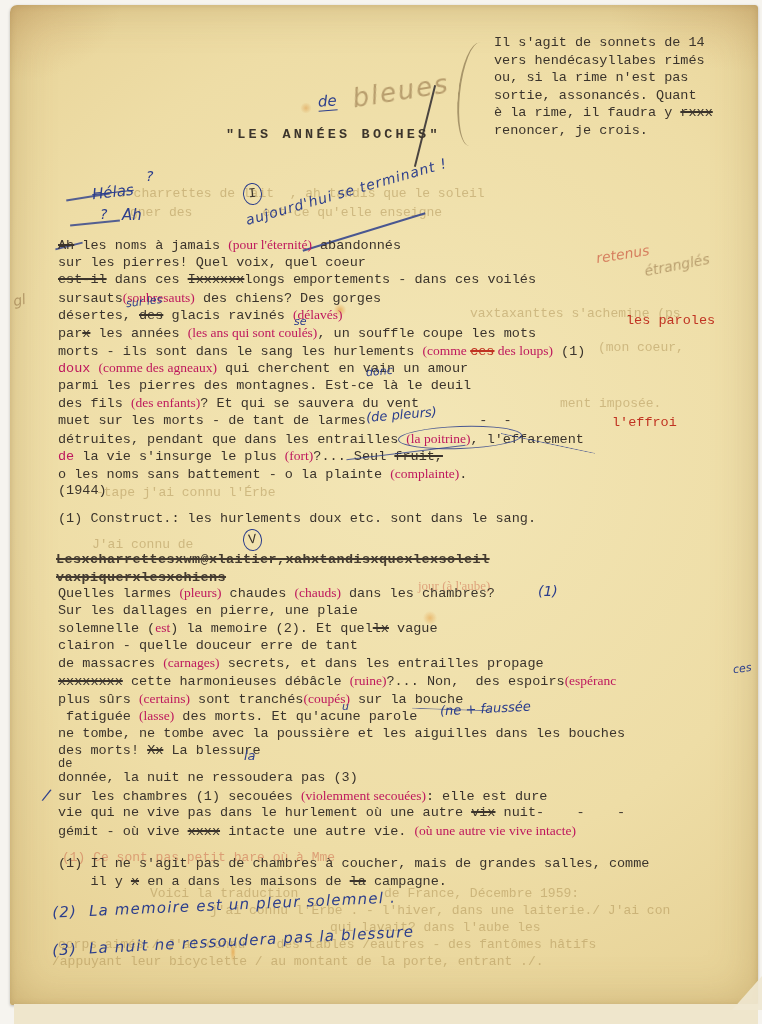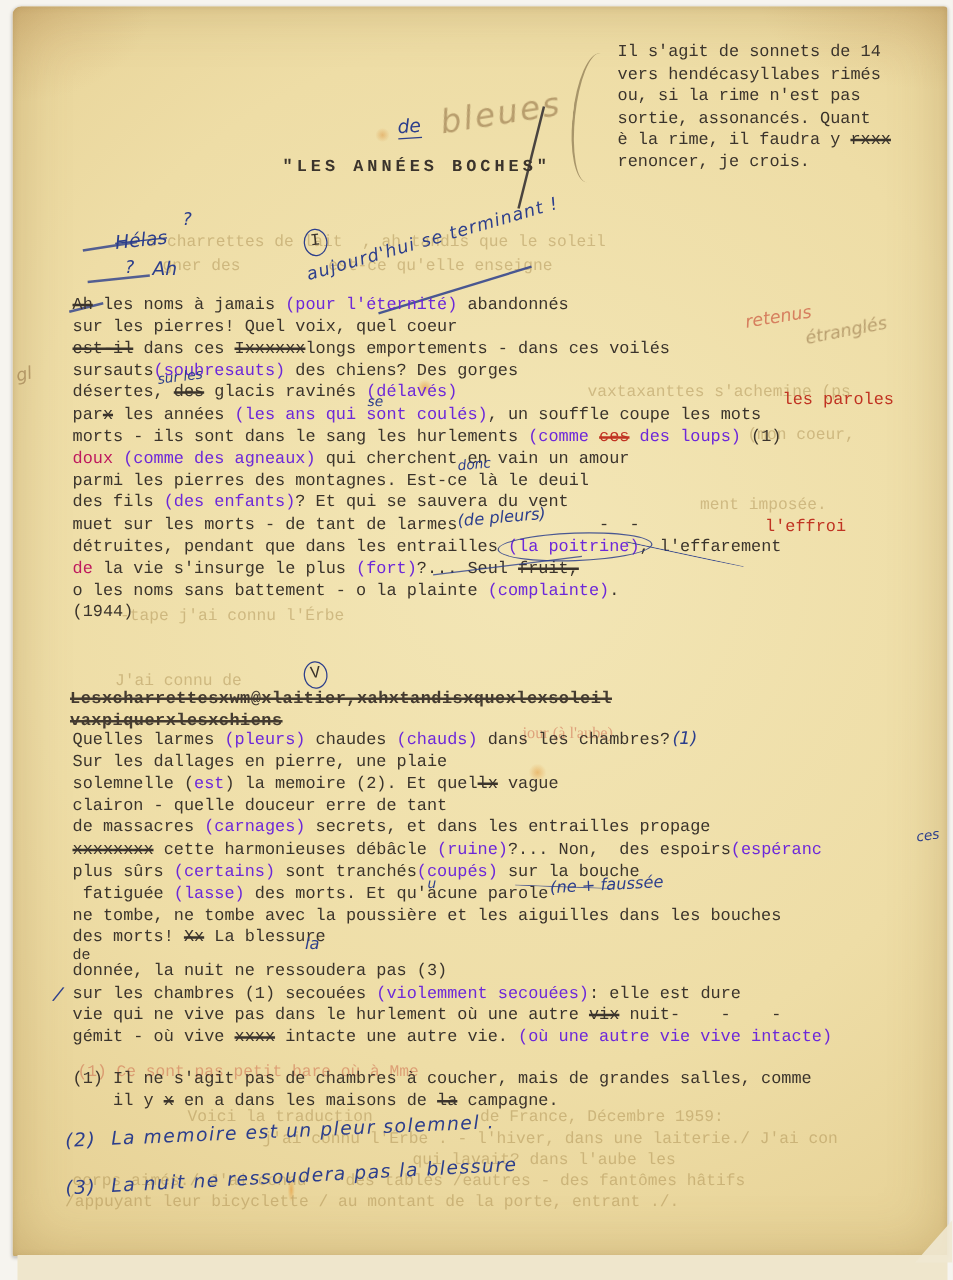--- a/index.html
+++ b/index.html
@@ -20,21 +20,21 @@
   #undersheet{position:absolute;left:14px;top:1004px;width:744px;height:20px;background:#efe6cc;}
   #fold{position:absolute;right:0;bottom:14px;width:0;height:0;
         border-bottom:34px solid #f0e8d2;border-left:30px solid transparent;opacity:.9;}
 
   .abs{position:absolute;}
   .mono{font-size:13.5px;color:#3b342c;white-space:pre;}
   .ln{height:17.6px;line-height:17.6px;white-space:pre;font-size:13.5px;}
   .ln.half{height:9px;line-height:9px;font-size:12px;}
   .seg-k{color:#3b342c;}
   .seg-rk{color:#be185d;}
-  .seg-r{color:#6d28d9;}
+  .seg-r{color:#be185d;font-family:Liberation Serif, serif;}
   .seg-stk{color:#3b342c;text-decoration:line-through;text-decoration-thickness:1.5px;}
   .seg-stkb{color:#443b30;font-weight:bold;text-decoration:line-through;text-decoration-thickness:2px;letter-spacing:.4px;}
   .seg-str{color:#c03322;text-decoration:line-through;text-decoration-thickness:1.5px;}
 
   #intro-note{left:494px;top:34px;width:272px;line-height:19.4px;}
   #poem-title{left:226px;top:127px;font-weight:bold;letter-spacing:3.2px;font-size:13.5px;color:#3b342c;}
 
   .hw{font-family:"DejaVu Sans",sans-serif;font-style:italic;color:#2c3e8c;white-space:pre;}
   .pencil{color:rgba(150,118,72,.62);}
   .redpencil{color:rgba(205,95,70,.75);}
@@ -162,20 +162,21 @@
   <div id="hw-se" class="abs hw">se</div>
   <div id="red-lesparoles" class="abs typedred">les paroles</div>
   <div id="hw-donc" class="abs hw">donc</div>
   <div id="hw-depleurs" class="abs hw">(de pleurs)</div>
   <div id="red-leffroi" class="abs typedred">l'effroi</div>
   <div id="oval-poitrine" class="abs"></div>
   <div id="tail-poitrine" class="abs"></div>
   <div id="strike-fruit" class="abs"></div>
   <div id="hw-gl" class="abs hw pencil">gl</div>
 
+  <div id="construct-note" class="abs mono"><div class="ln"><span class="seg-k">(1) Construct.: les hurlements doux etc. sont dans le sang.</span></div></div>
   <div id="num-V" class="abs circ">V</div>
   <div id="struck-lines" class="abs mono"><div class="ln"><span class="seg-stkb">Lesxcharrettesxwm@xlaitier,xahxtandisxquexlexsoleil</span></div><div class="ln"><span class="seg-stkb">vaxpiquerxlesxchiens</span></div></div>
 
   <div id="stanza2" class="abs mono"><div class="ln"><span class="seg-k">Quelles larmes </span><span class="seg-r">(pleurs)</span><span class="seg-k"> chaudes </span><span class="seg-r">(chauds)</span><span class="seg-k"> dans les chambres?</span></div><div class="ln"><span class="seg-k">Sur les dallages en pierre, une plaie</span></div><div class="ln"><span class="seg-k">solemnelle (</span><span class="seg-r">est</span><span class="seg-k">) la memoire (2). Et quel</span><span class="seg-stk">lx</span><span class="seg-k"> vague</span></div><div class="ln"><span class="seg-k">clairon - quelle douceur erre de tant</span></div><div class="ln"><span class="seg-k">de massacres </span><span class="seg-r">(carnages)</span><span class="seg-k"> secrets, et dans les entrailles propage</span></div><div class="ln"><span class="seg-stk">xxxxxxxx</span><span class="seg-k"> cette harmonieuses débâcle </span><span class="seg-r">(ruine)</span><span class="seg-k">?... Non,  des espoirs</span><span class="seg-r">(espéranc</span></div><div class="ln"><span class="seg-k">plus sûrs </span><span class="seg-r">(certains)</span><span class="seg-k"> sont tranchés</span><span class="seg-r">(coupés)</span><span class="seg-k"> sur la bouche</span></div><div class="ln"><span class="seg-k"> fatiguée </span><span class="seg-r">(lasse)</span><span class="seg-k"> des morts. Et qu'acune parole</span></div><div class="ln"><span class="seg-k">ne tombe, ne tombe avec la poussière et les aiguilles dans les bouches</span></div><div class="ln"><span class="seg-k">des morts! </span><span class="seg-stk">Xx</span><span class="seg-k"> La blessure</span></div><div class="ln half"><span class="seg-k">de</span></div><div class="ln"><span class="seg-k">donnée, la nuit ne ressoudera pas (3)</span></div><div class="ln"><span class="seg-k">sur les chambres (1) secouées </span><span class="seg-r">(violemment secouées)</span><span class="seg-k">: elle est dure</span></div><div class="ln"><span class="seg-k">vie qui ne vive pas dans le hurlement où une autre </span><span class="seg-stk">vix</span><span class="seg-k"> nuit-    -    -</span></div><div class="ln"><span class="seg-k">gémit - où vive </span><span class="seg-stk">xxxx</span><span class="seg-k"> intacte une autre vie. </span><span class="seg-r">(où une autre vie vive intacte)</span></div></div>
 
   <div id="hw-one" class="abs hw">(1)</div>
   <div id="hw-ces" class="abs hw">ces</div>
   <div id="under-coupes" class="abs"></div>
   <div id="hw-u" class="abs hw">u</div>
   <div id="hw-faussee" class="abs hw">(ne + faussée</div>

